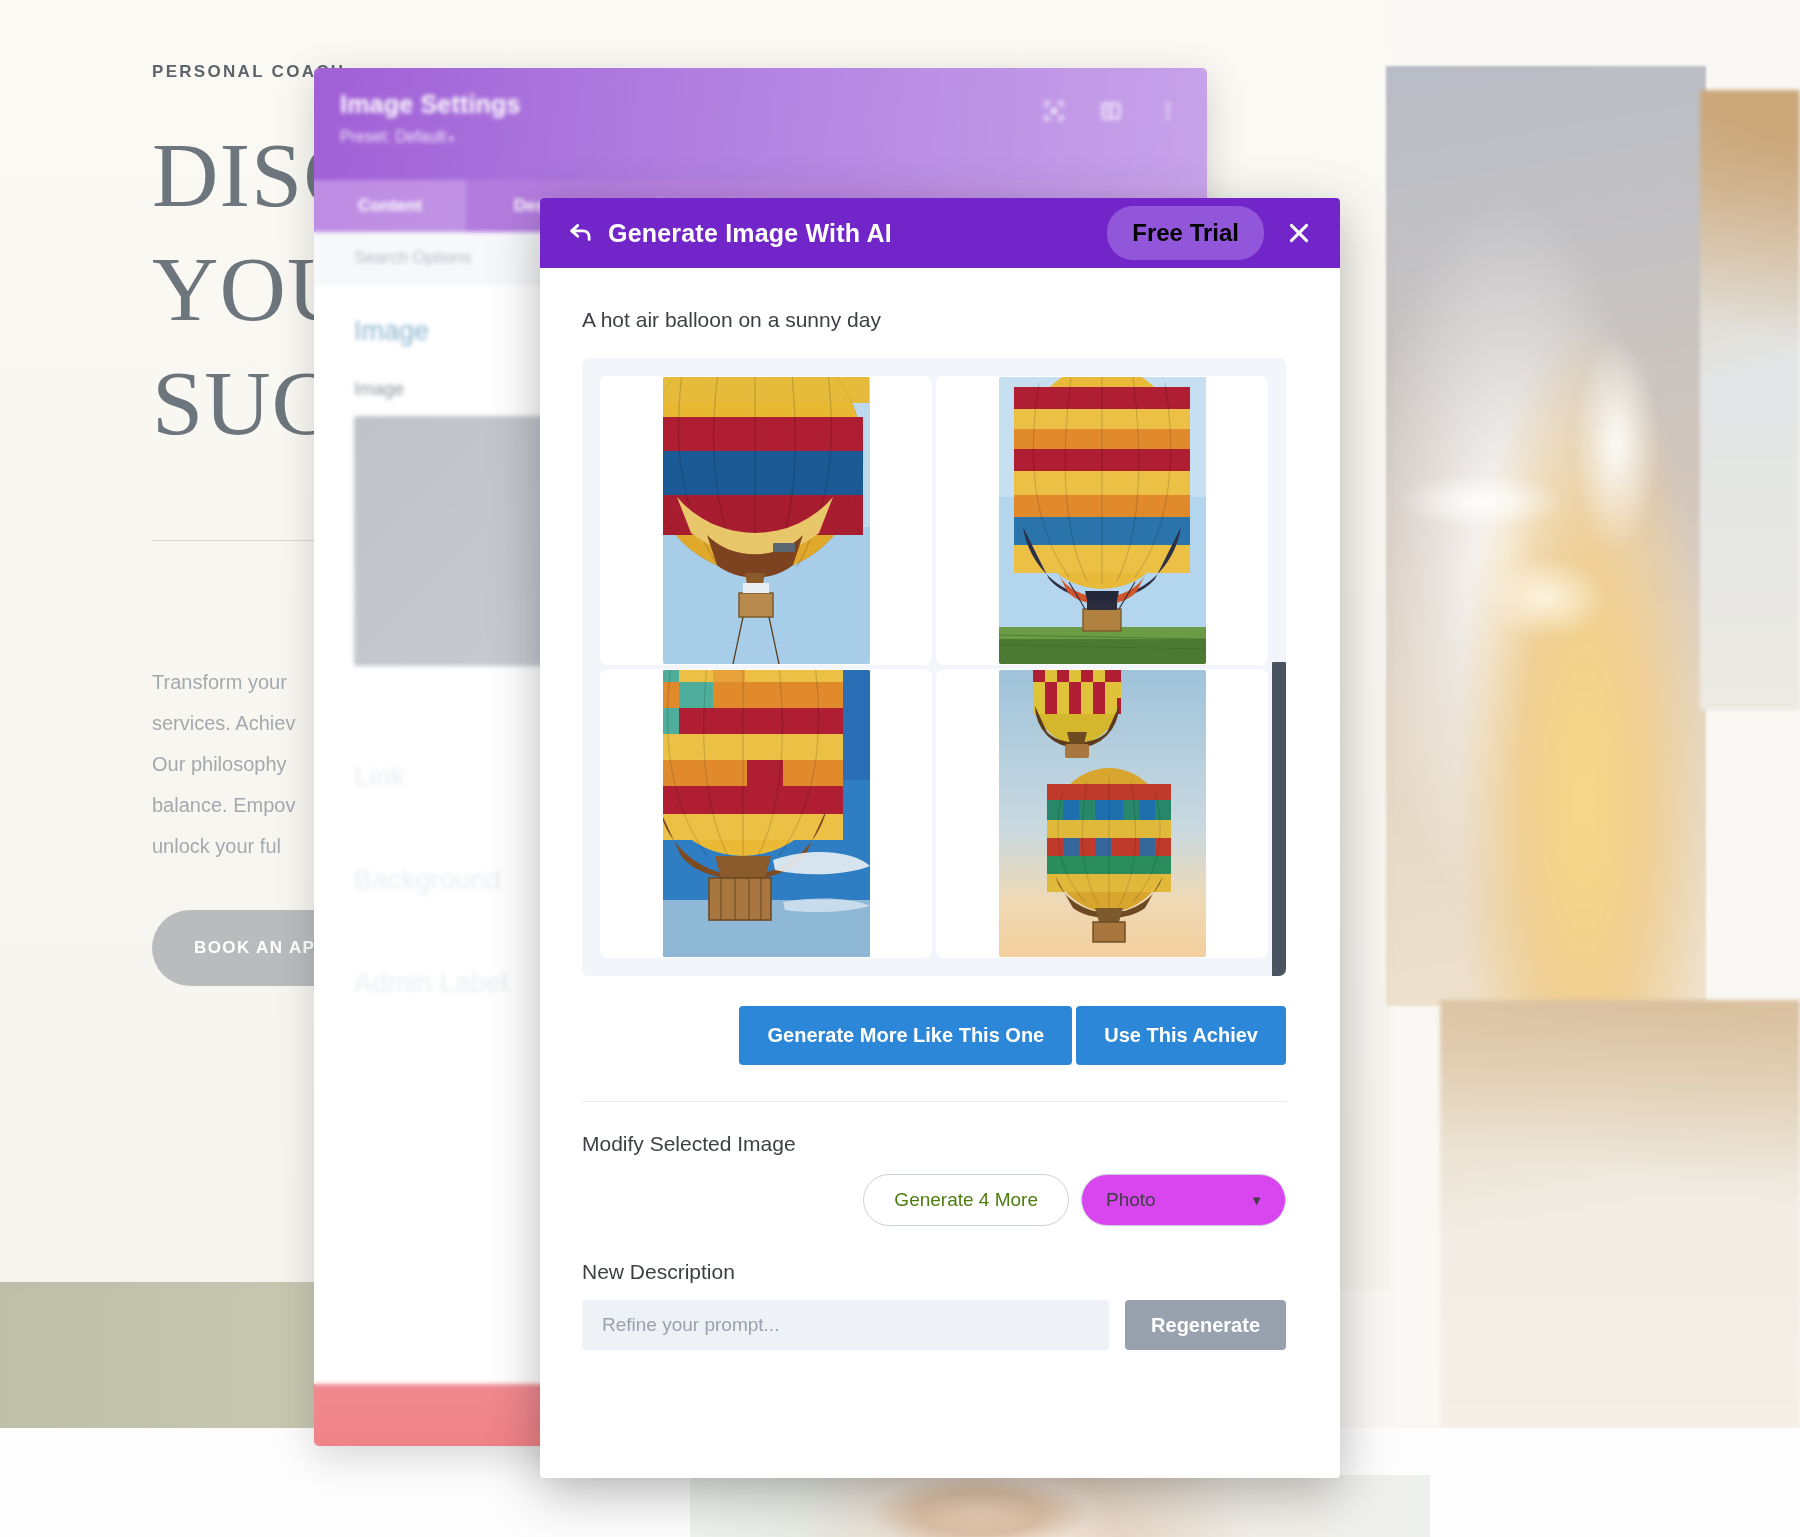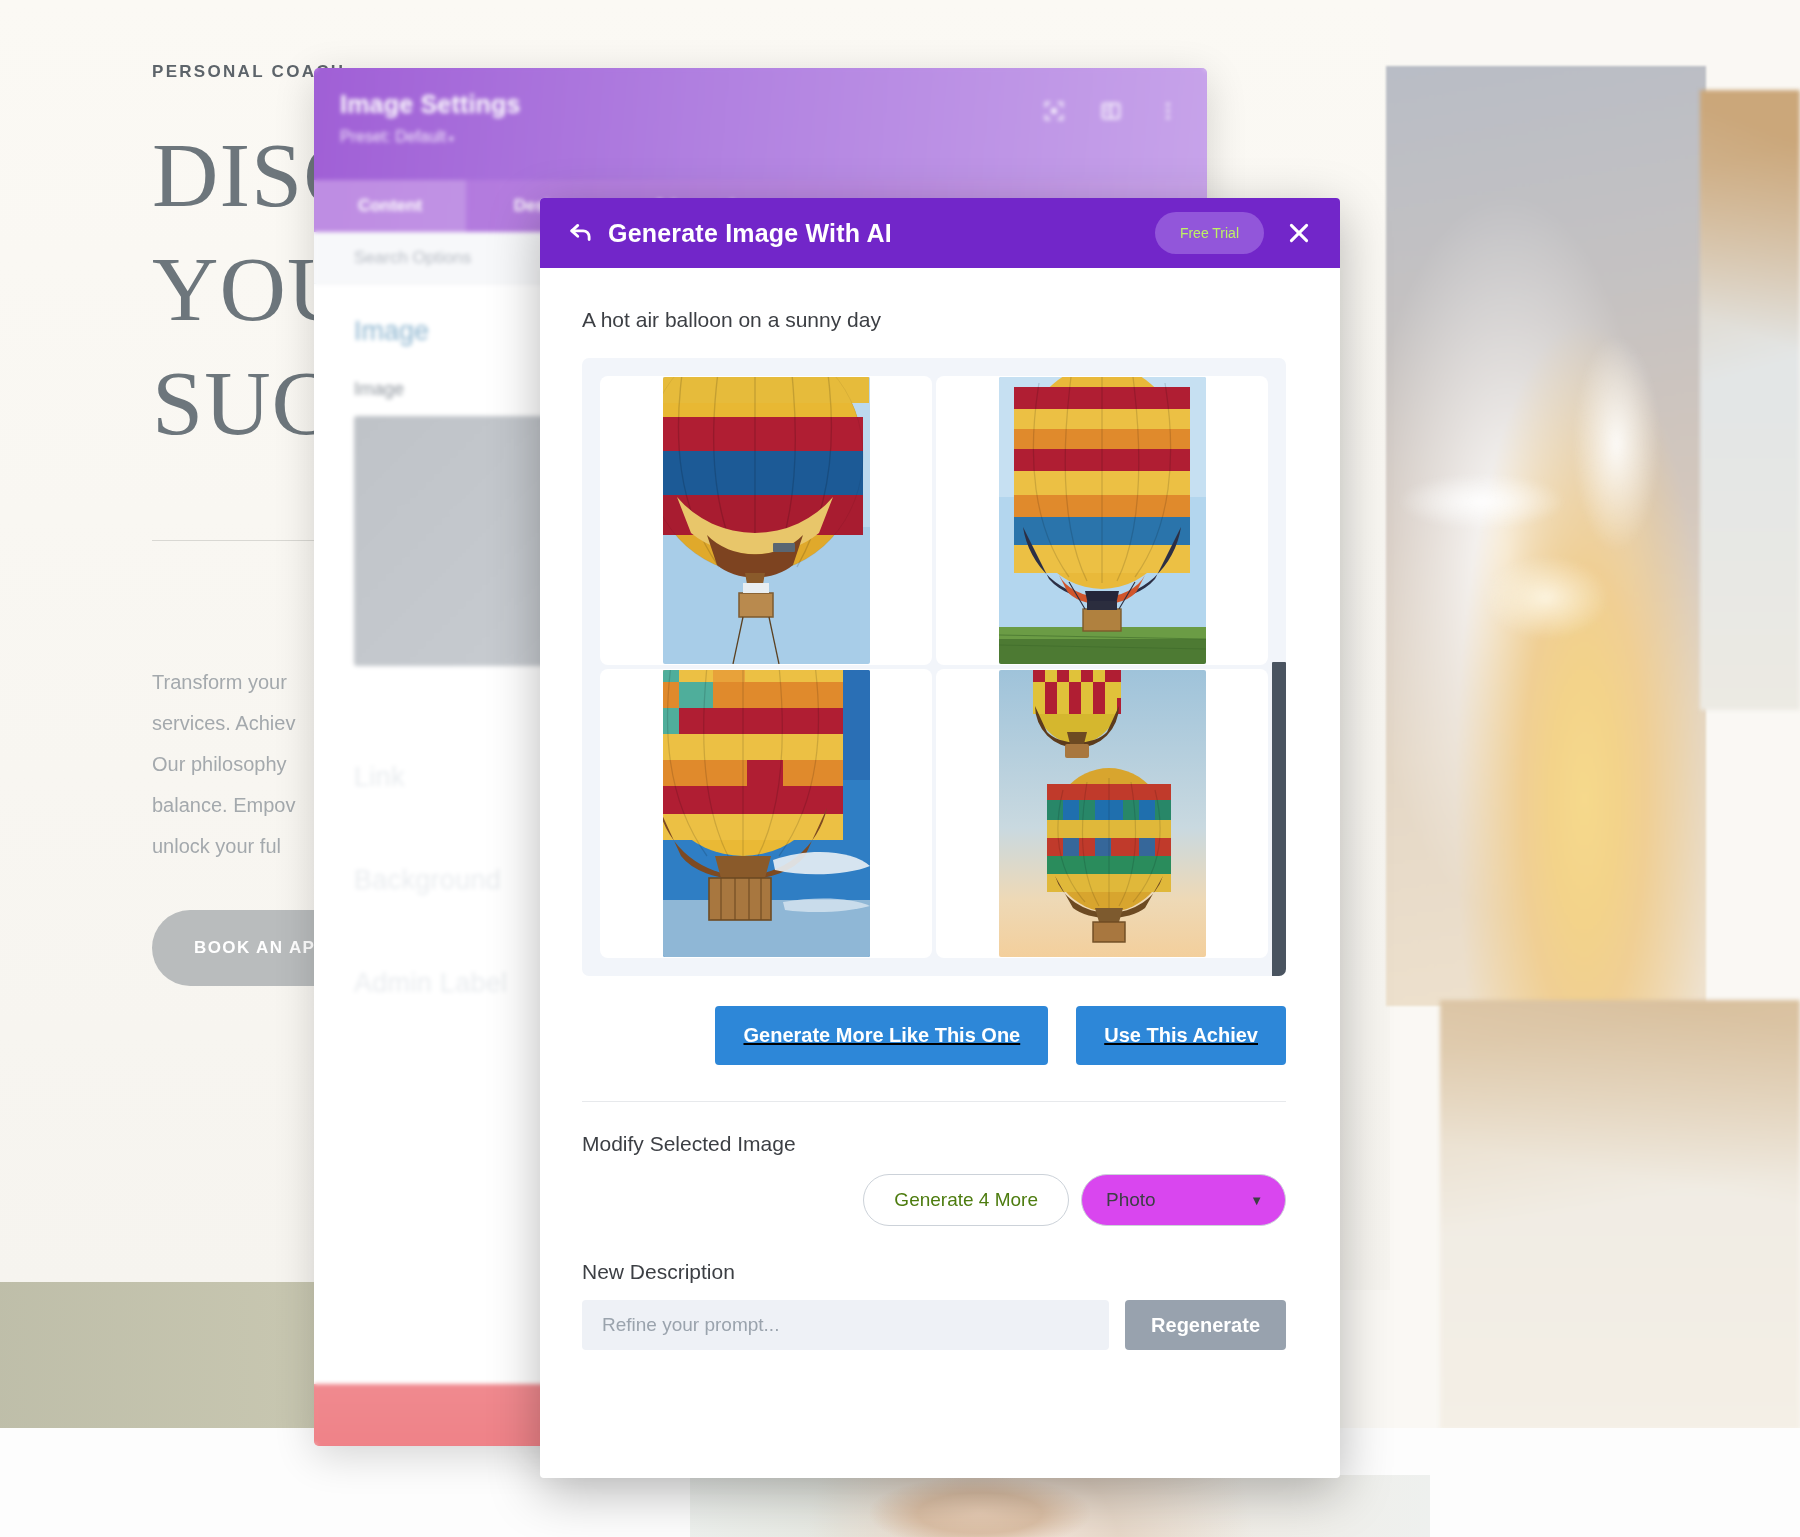--- a/index.html
+++ b/index.html
@@ -165,21 +165,21 @@
     box-shadow: 0 14px 52px rgba(0,0,0,.28);
     overflow:hidden; display:flex; flex-direction:column;
   }
   .ai-header {
     height:70px; background:#7226c9; display:flex; align-items:center;
     padding: 0 26px 0 26px; flex: none;
   }
   .ai-back { width:30px; height:30px; display:flex; align-items:center; justify-content:center; margin-right:12px; }
   .ai-title { color:#fff; font-size:25px; font-weight:700; letter-spacing:.2px; flex:1; }
   .ai-trial {
-    background:#9256da; color:#bef264; font-size:14px; font-weight:400;
+    background:#9256da; color:#000000; font-size:24px; font-weight:700;
     border-radius:26px; padding:13px 25px; margin-right:20px;
   }
   .ai-close { width:30px; height:30px; display:flex; align-items:center; justify-content:center; cursor:pointer; }
 
   .ai-body { padding: 40px 54px 0 42px; flex:1; display:flex; flex-direction:column; }
   .ai-prompt { font-size:21px; color:#3c3f44; margin-bottom:26px; }
 
   .ai-grid-wrap {
     position:relative; background:#f2f5fa; border-radius:7px;
     padding:16px; display:grid; grid-template-columns:1fr 1fr; gap:0px;
@@ -190,21 +190,21 @@
     display:flex; align-items:center; justify-content:center;
     box-shadow: 0 0 0 1px #fff;
   }
   .ai-thumb { width:207px; height:287px; border-radius:2px; overflow:hidden; position:relative; }
   .ai-scroll-track { position:absolute; right:0px; top:0; width:16px; height:100%; }
   .ai-scroll-thumb {
     position:absolute; right:0px; top:304px; width:14px; height:345px;
     background:#4a5460; border-radius:1px;
   }
 
-  .ai-actions { display:flex; justify-content:flex-end; gap:28px; margin-top:30px;text-decoration:underline; }
+  .ai-actions { display:flex; justify-content:flex-end; gap:4px; margin-top:30px; }
   .btn-blue {
     background:#2d87d8; color:#fff; border:none; border-radius:4px;
     font-size:20px; font-weight:700; padding:18px 28px; cursor:pointer;
     font-family:"Liberation Sans", sans-serif;
   }
   .ai-divider { height:1px; background:#e7e9ec; margin-top:36px; }
 
   .ai-modify-label { font-size:21px; color:#3c3f44; margin-top:30px; }
   .ai-modify-row { display:flex; justify-content:flex-end; align-items:center; gap:12px; margin-top:18px; }
   .btn-pill {

